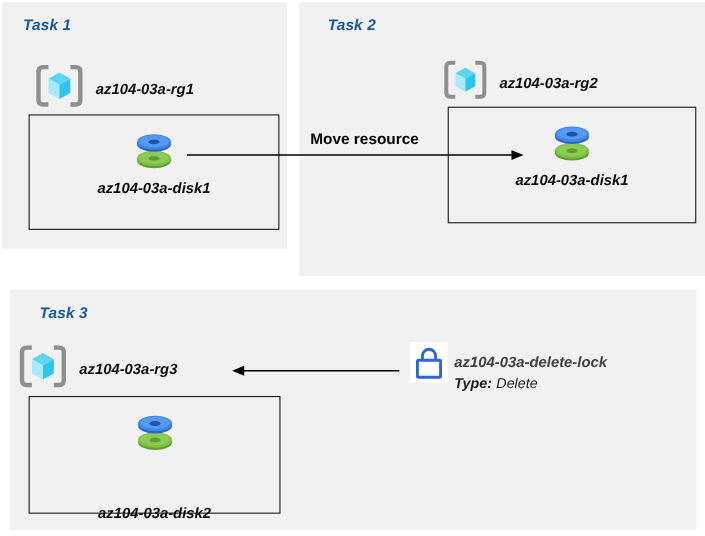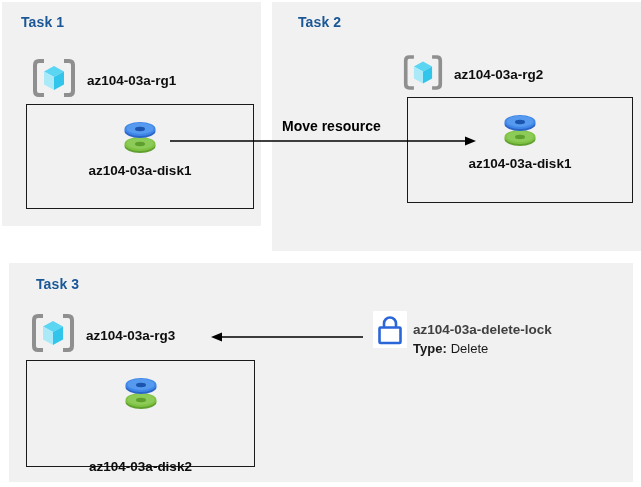--- a/index.html
+++ b/index.html
@@ -1,33 +1,33 @@
 <!DOCTYPE html>
 <html><head>
 <meta charset="utf-8">
 <style>
   html,body{margin:0;padding:0;background:#ffffff;}
   .canvas{
     position:relative;width:641px;height:487px;background:#ffffff;overflow:hidden;
     font-family:"Liberation Sans", sans-serif;color:#111;
   }
-  .panel{position:absolute;background:#f1f1f1;}
+  .panel{position:absolute;background:#f1f1f1;font-style:italic;}
   #panel-task1{left:2px;top:2px;width:259px;height:224px;}
   #panel-task2{left:272px;top:2px;width:369px;height:249px;}
   #panel-task3{left:9px;top:263px;width:586px;height:219px;padding-left:38px;}
   .task-title{
     position:absolute;font-size:14px;font-weight:bold;color:#1a5796;letter-spacing:.1px;
   }
   #panel-task1 .task-title{left:19px;top:12px;}
   #panel-task2 .task-title{left:26px;top:12px;}
   #panel-task3 .task-title{left:27px;top:13px;}
   .rg-row{position:absolute;display:flex;align-items:center;gap:11px;}
   #panel-task1 .rg-row{left:30px;top:56px;}
   #panel-task2 .rg-row{left:131px;top:52px;}
-  #panel-task3 .rg-row{left:22px;top:50px;}
+  #panel-task3 .rg-row{left:8px;top:50px;}
   .rg-label,.disk-label{font-size:13.5px;font-weight:bold;color:#0d0d0d;white-space:nowrap;}
   .resource-box{
     position:absolute;border:1.5px solid #1a1a1a;box-sizing:border-box;
     display:flex;flex-direction:column;align-items:center;
   }
   #panel-task1 .resource-box{left:24px;top:102px;width:228px;height:105px;}
   #panel-task2 .resource-box{left:135px;top:95px;width:226px;height:106px;}
   #panel-task3 .resource-box{left:17px;top:97px;width:229px;height:107px;gap:40px;}
   .resource-box .disk-wrap{margin-top:13px;line-height:0;}
   .resource-box .disk-label{margin-top:7px;}

